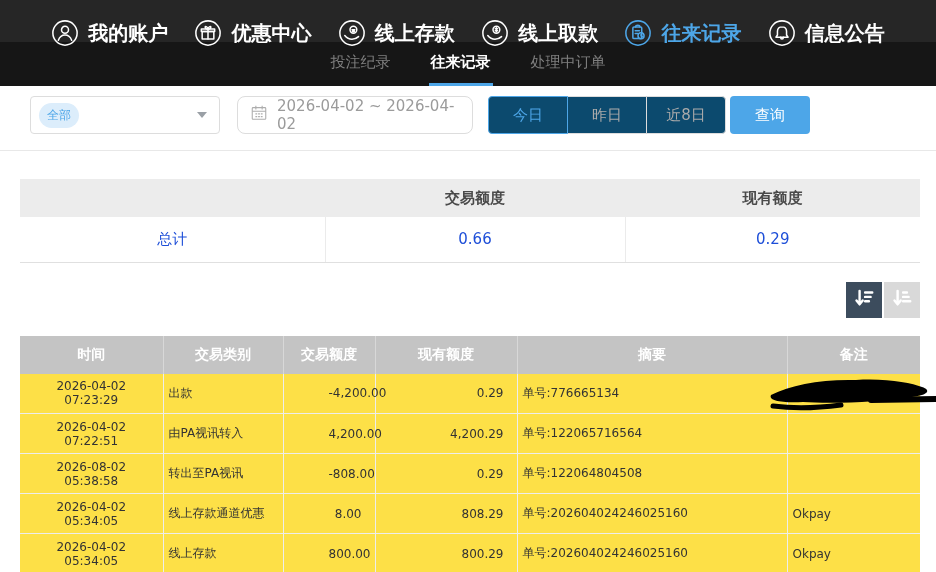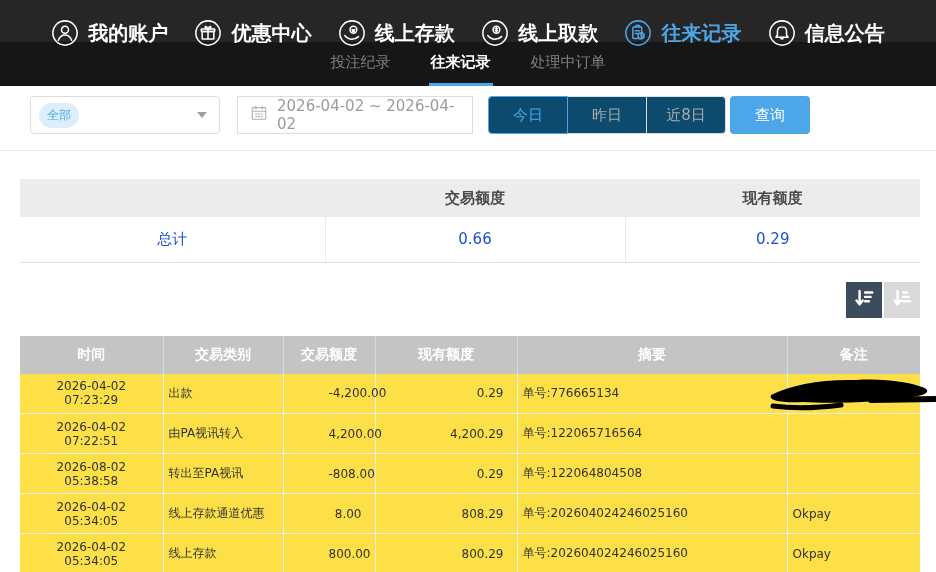--- a/index.html
+++ b/index.html
@@ -23,21 +23,21 @@
     border-bottom:3px solid transparent; padding:0 2px; }
   .subtab.active { color:#fff; font-weight:600; border-bottom-color:#4da6e8; }
 
   
   .filter-row { display:flex; align-items:center; margin:9px 16px 0 30px; height:40px; }
   .select-box { width:190px; height:38px; border:1px solid #ddd; border-radius:4px;
     display:flex; align-items:center; padding:0 12px 0 8px; cursor:pointer; background:#fff; }
   .tag { background:#dcedfb; color:#4da6e8; font-size:12px; padding:4px 8px; border-radius:13px; }
   .caret { margin-left:auto; width:0; height:0; border-left:5px solid transparent;
     border-right:5px solid transparent; border-top:6px solid #9aa0a6; }
-  .date-box { width:236px; height:38px; border:1px solid #ddd; border-radius:0;
+  .date-box { width:236px; height:38px; border:1px solid #ddd; border-radius:8px;
     display:flex; align-items:center; gap:9px; padding:0 12px; margin-left:17px;
     color:#9b9b9b; font-size:15px; cursor:pointer; background:#fff; }
   .cal { stroke:#adadad; fill:none; stroke-width:1.2; }
   .btn-group { display:flex; margin-left:15px; }
   .qbtn { width:80px; height:38px; border:1px solid #ddd; background:#0c4a6e; color:#aaa;
     font-size:15px; margin-left:-1px; cursor:pointer; position:relative;
     font-family:inherit; }
   .qbtn:first-child { margin-left:0; border-radius:4px 0 0 4px; }
   .qbtn:last-child { border-radius:0 4px 4px 0; }
   .qbtn.active { border-color:#4da6e8; color:#4da6e8; z-index:2; }

